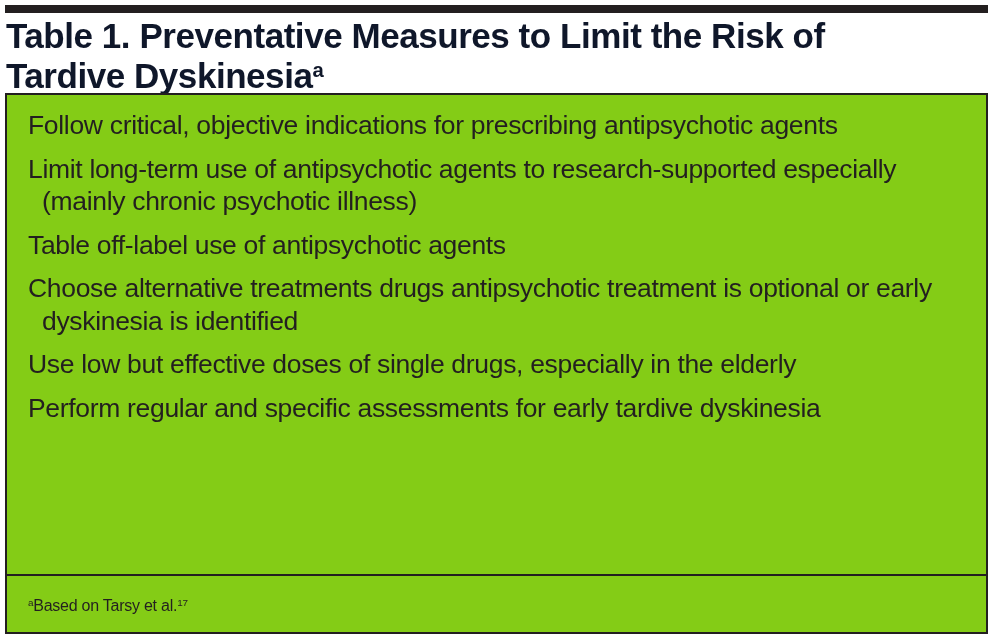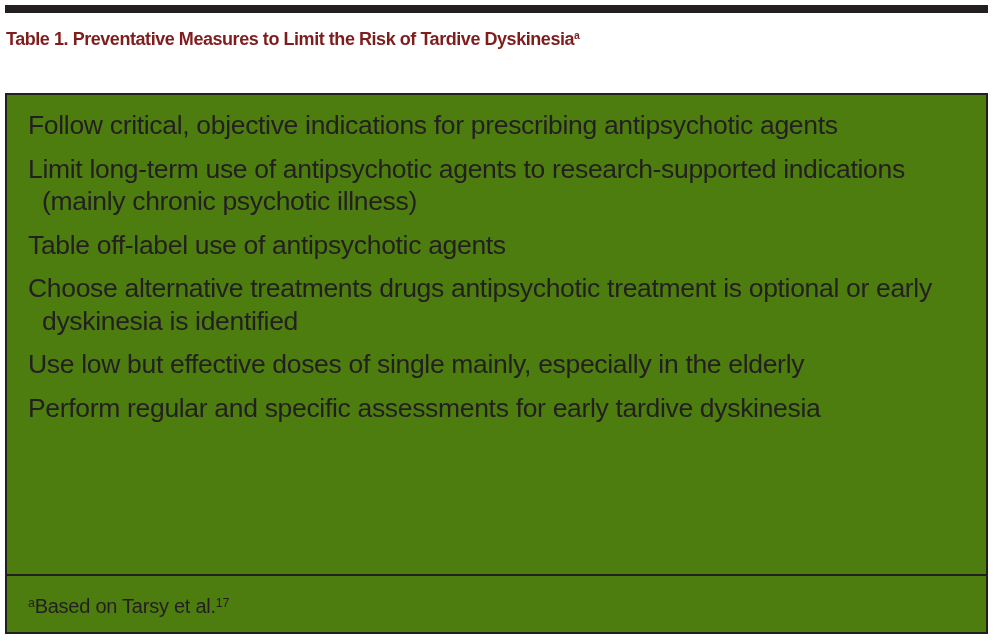--- a/index.html
+++ b/index.html
@@ -34,43 +34,43 @@
   }
 
   
   .table-title {
     position: absolute;
     left: 6px;
     top: 19px;
     width: 900px;
     font-family: "Liberation Sans", sans-serif;
     font-weight: bold;
-    font-size: 18px;
+    font-size: 35px;
     line-height: 34px;
     letter-spacing: -0.45px;
-    color: #7f1d1d;
+    color: #0f172a;
     white-space: pre-wrap;
   }
   .title-sup {
     font-size: 0.58em;
     vertical-align: 0.55em;
     font-weight: bold;
     letter-spacing: 0;
   }
 
   
   .table-box {
     position: absolute;
     left: 5px;
     top: 93px;
     width: 983px;
     height: 541px;
     box-sizing: border-box;
     border: 2px solid #231f20;
-    background: #4d7c0f;
+    background: #84cc16;
   }
 
   .table-body {
     position: absolute;
     left: 0;
     top: 0;
     right: 0;
     padding: 14px 14px 0 21px;
     box-sizing: border-box;
   }
@@ -100,21 +100,21 @@
     background: #231f20;
   }
 
   .footnote {
     position: absolute;
     left: 0;
     top: 483px;
     padding: 10px 14px 0 21px;
     box-sizing: border-box;
     font-family: "Liberation Sans", sans-serif;
-    font-size: 20px;
+    font-size: 16px;
     line-height: 30px;
     letter-spacing: -0.25px;
     color: #231f20;
   }
   .fn-sup {
     font-size: 0.62em;
     vertical-align: 0.52em;
   }
 </style>
 </head>
@@ -123,24 +123,24 @@
 <div class="table-figure">
 
   <div class="top-rule"></div>
 
   <div class="table-title"><span>Table 1. Preventative Measures to Limit the Risk of Tardive Dyskinesia</span><span class="title-sup">a</span></div>
 
   <div class="table-box">
 
     <div class="table-body">
       <div class="measure-row">Follow critical, objective indications for prescribing antipsychotic agents</div>
-      <div class="measure-row">Limit long-term use of antipsychotic agents to research-supported indications (mainly chronic psychotic illness)</div>
+      <div class="measure-row">Limit long-term use of antipsychotic agents to research-supported especially (mainly chronic psychotic illness)</div>
       <div class="measure-row">Table off-label use of antipsychotic agents</div>
       <div class="measure-row">Choose alternative treatments drugs antipsychotic treatment is optional or early dyskinesia is identified</div>
-      <div class="measure-row">Use low but effective doses of single mainly, especially in the elderly</div>
+      <div class="measure-row">Use low but effective doses of single drugs, especially in the elderly</div>
       <div class="measure-row">Perform regular and specific assessments for early tardive dyskinesia</div>
     </div>
 
     <div class="footnote-rule"></div>
 
     <div class="footnote"><span class="fn-sup">a</span><span>Based on Tarsy et al.</span><span class="fn-sup">17</span></div>
 
   </div>
 </div>
 

